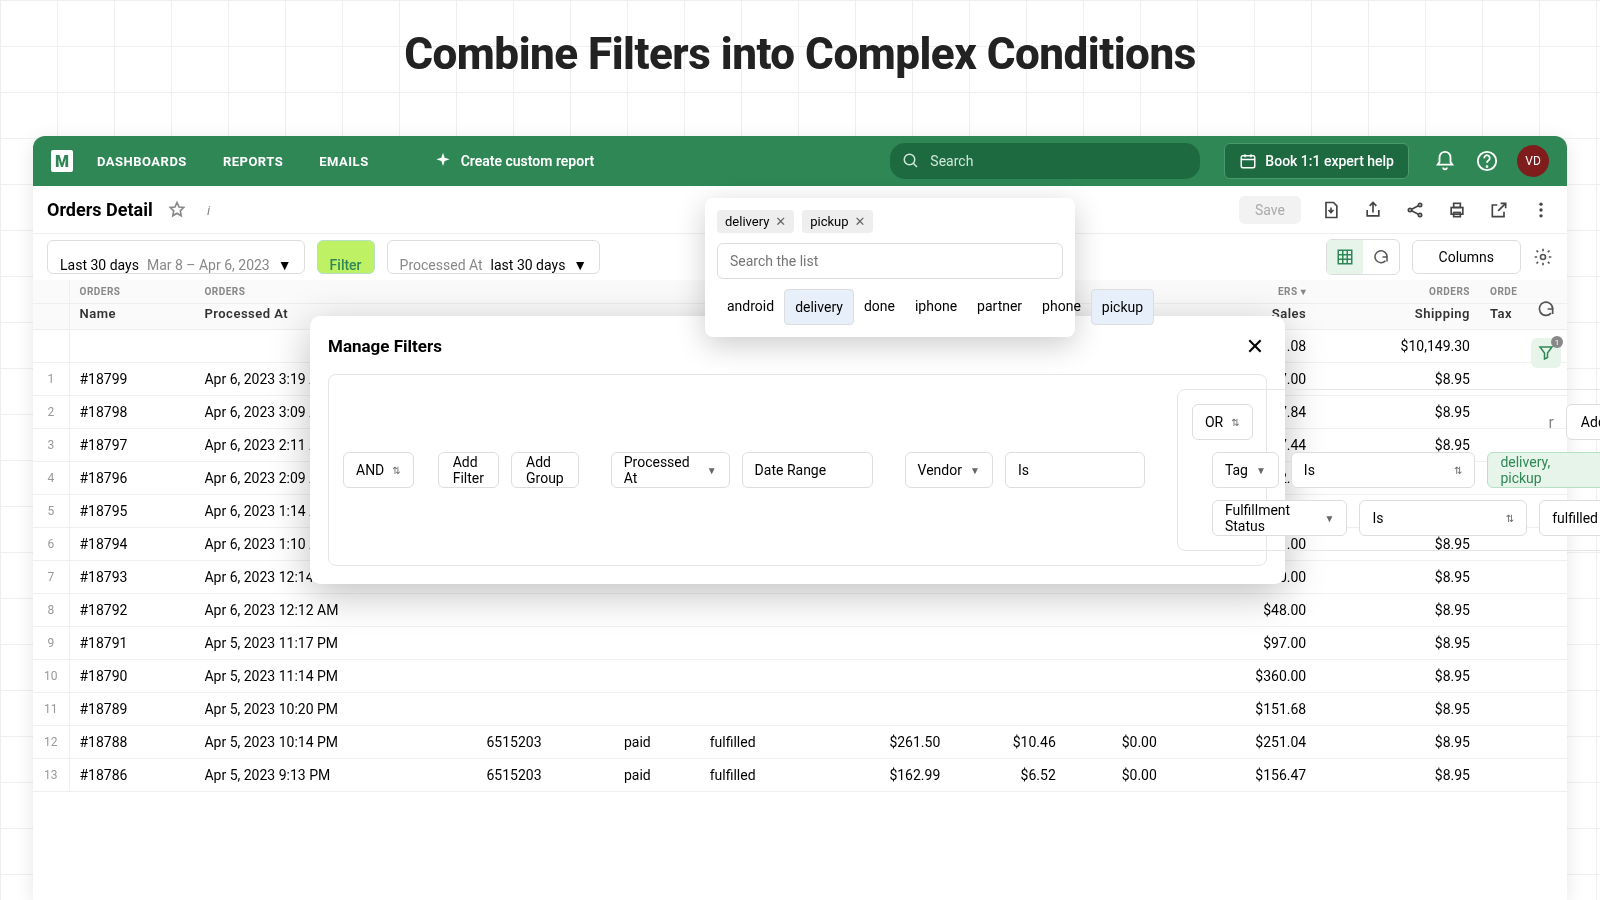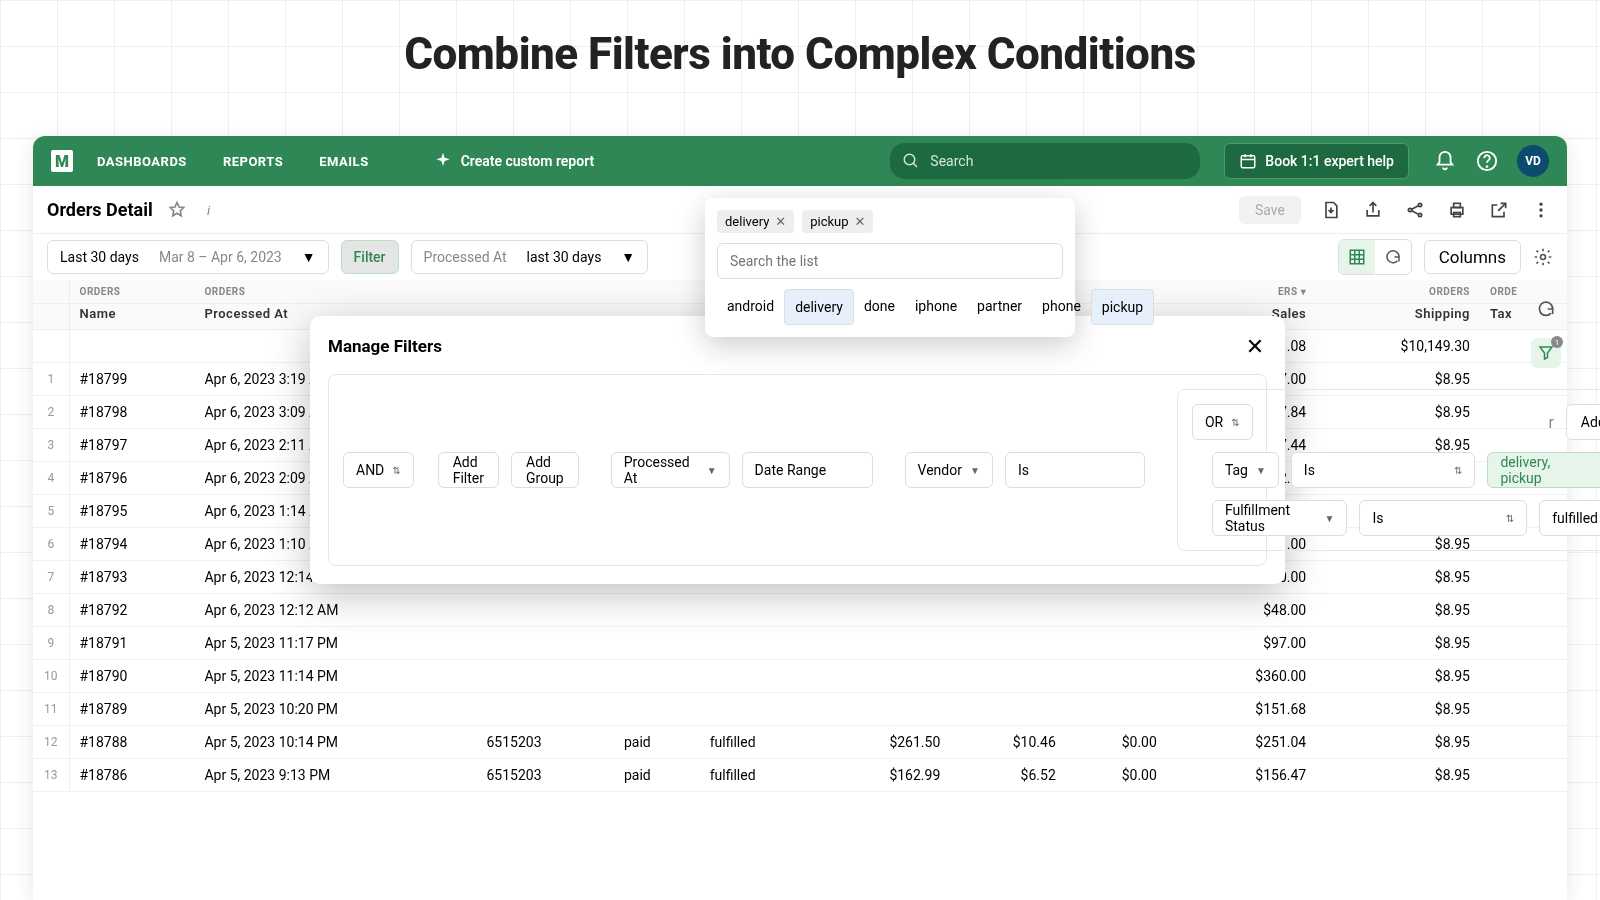--- a/index.html
+++ b/index.html
@@ -12,34 +12,34 @@
 .nav{display:flex;gap:36px;font-size:13px;font-weight:700;letter-spacing:.5px}
 .nav span{cursor:pointer}
 .custom-rpt{display:flex;align-items:center;gap:8px;font-size:14px;font-weight:600;margin-left:40px;cursor:pointer}
 .sparkle{width:20px;height:20px}
 .search-box{flex:1;max-width:310px;height:36px;background:#1d6a40;border-radius:15px;display:flex;align-items:center;padding:0 12px;gap:10px;margin-left:auto}
 .search-box input{background:none;border:none;outline:none;color:#fff;font-size:14px;flex:1}
 .search-box input::placeholder{color:#cfe7d9}
 .book-help{height:36px;background:#1d6a40;border-radius:6px;display:flex;align-items:center;padding:0 14px;gap:8px;font-size:14px;font-weight:500;border:1px solid #4a9a6e;cursor:pointer}
 .topbar-icons{display:flex;gap:18px;align-items:center}
 .icon-btn{width:24px;height:24px;display:flex;align-items:center;justify-content:center;cursor:pointer}
-.avatar{width:32px;height:32px;border-radius:50%;background:#0c4a6e;color:#fff;display:flex;align-items:center;justify-content:center;font-size:12px;font-weight:700}
+.avatar{width:32px;height:32px;border-radius:50%;background:#7f1d1d;color:#fff;display:flex;align-items:center;justify-content:center;font-size:12px;font-weight:400}
 .pagehead{height:48px;display:flex;align-items:center;padding:0 14px;gap:14px;border-bottom:1px solid #eee}
 .page-title{font-size:18px;font-weight:700}
 .pagehead-actions{margin-left:auto;display:flex;gap:18px;align-items:center}
 .save-btn{padding:6px 16px;background:#f2f2f2;color:#aaa;border-radius:6px;font-size:14px}
 .toolbar{height:46px;display:flex;align-items:center;padding:0 14px;gap:12px}
-.chip{height:34px;border:1px solid #ddd;border-radius:6px;display:flex;align-items:center;padding:0 12px;font-size:14px;gap:20px;cursor:pointer}
-.chip.green{background:#e5e5e5;border-color:#b7dfc4;color:#2f8756;font-weight:500}
+.chip{height:34px;border:1px solid #ddd;border-radius:6px;display:flex;align-items:flex-end;padding:0 12px;font-size:14px;gap:8px;cursor:pointer}
+.chip.green{background:#bef264;border-color:#b7dfc4;color:#2f8756;font-weight:500}
 .chip .muted{color:#888}
 .toolbar-right{margin-left:auto;display:flex;gap:12px;align-items:center}
 .view-toggle{display:flex;border:1px solid #ddd;border-radius:6px;overflow:hidden}
 .view-toggle>div{width:36px;height:34px;display:flex;align-items:center;justify-content:center;cursor:pointer}
 .view-toggle>div.active{background:#e6f4ea}
-.columns-btn{height:34px;border:1px solid #ddd;border-radius:6px;padding:0 14px;font-size:17px;display:flex;align-items:center;cursor:pointer}
+.columns-btn{height:34px;border:1px solid #ddd;border-radius:6px;padding:0 26px;font-size:14px;display:flex;align-items:center;cursor:pointer}
 .gear{width:20px;height:20px;cursor:pointer}
 .table-wrap{position:relative;overflow:hidden}
 .side-icons{position:absolute;right:6px;top:14px;display:flex;flex-direction:column;gap:14px;z-index:3}
 .side-icons>div{width:30px;height:30px;display:flex;align-items:center;justify-content:center;cursor:pointer}
 .side-icons .filter-active{background:#e6f4ea;border-radius:6px;position:relative}
 .filter-badge{position:absolute;top:-2px;right:-2px;width:12px;height:12px;border-radius:50%;background:#888;color:#fff;font-size:8px;display:flex;align-items:center;justify-content:center}
 table{width:100%;border-collapse:collapse;font-size:14px}
 th{text-align:left;padding:6px 10px;font-size:10px;font-weight:700;color:#888;letter-spacing:.5px;border-bottom:1px solid #eee;background:#fafafa}
 th.sub{font-size:13px;color:#333;font-weight:600;padding-top:2px;padding-bottom:8px}
 td{padding:8px 10px;border-bottom:1px solid #f0f0f0}

